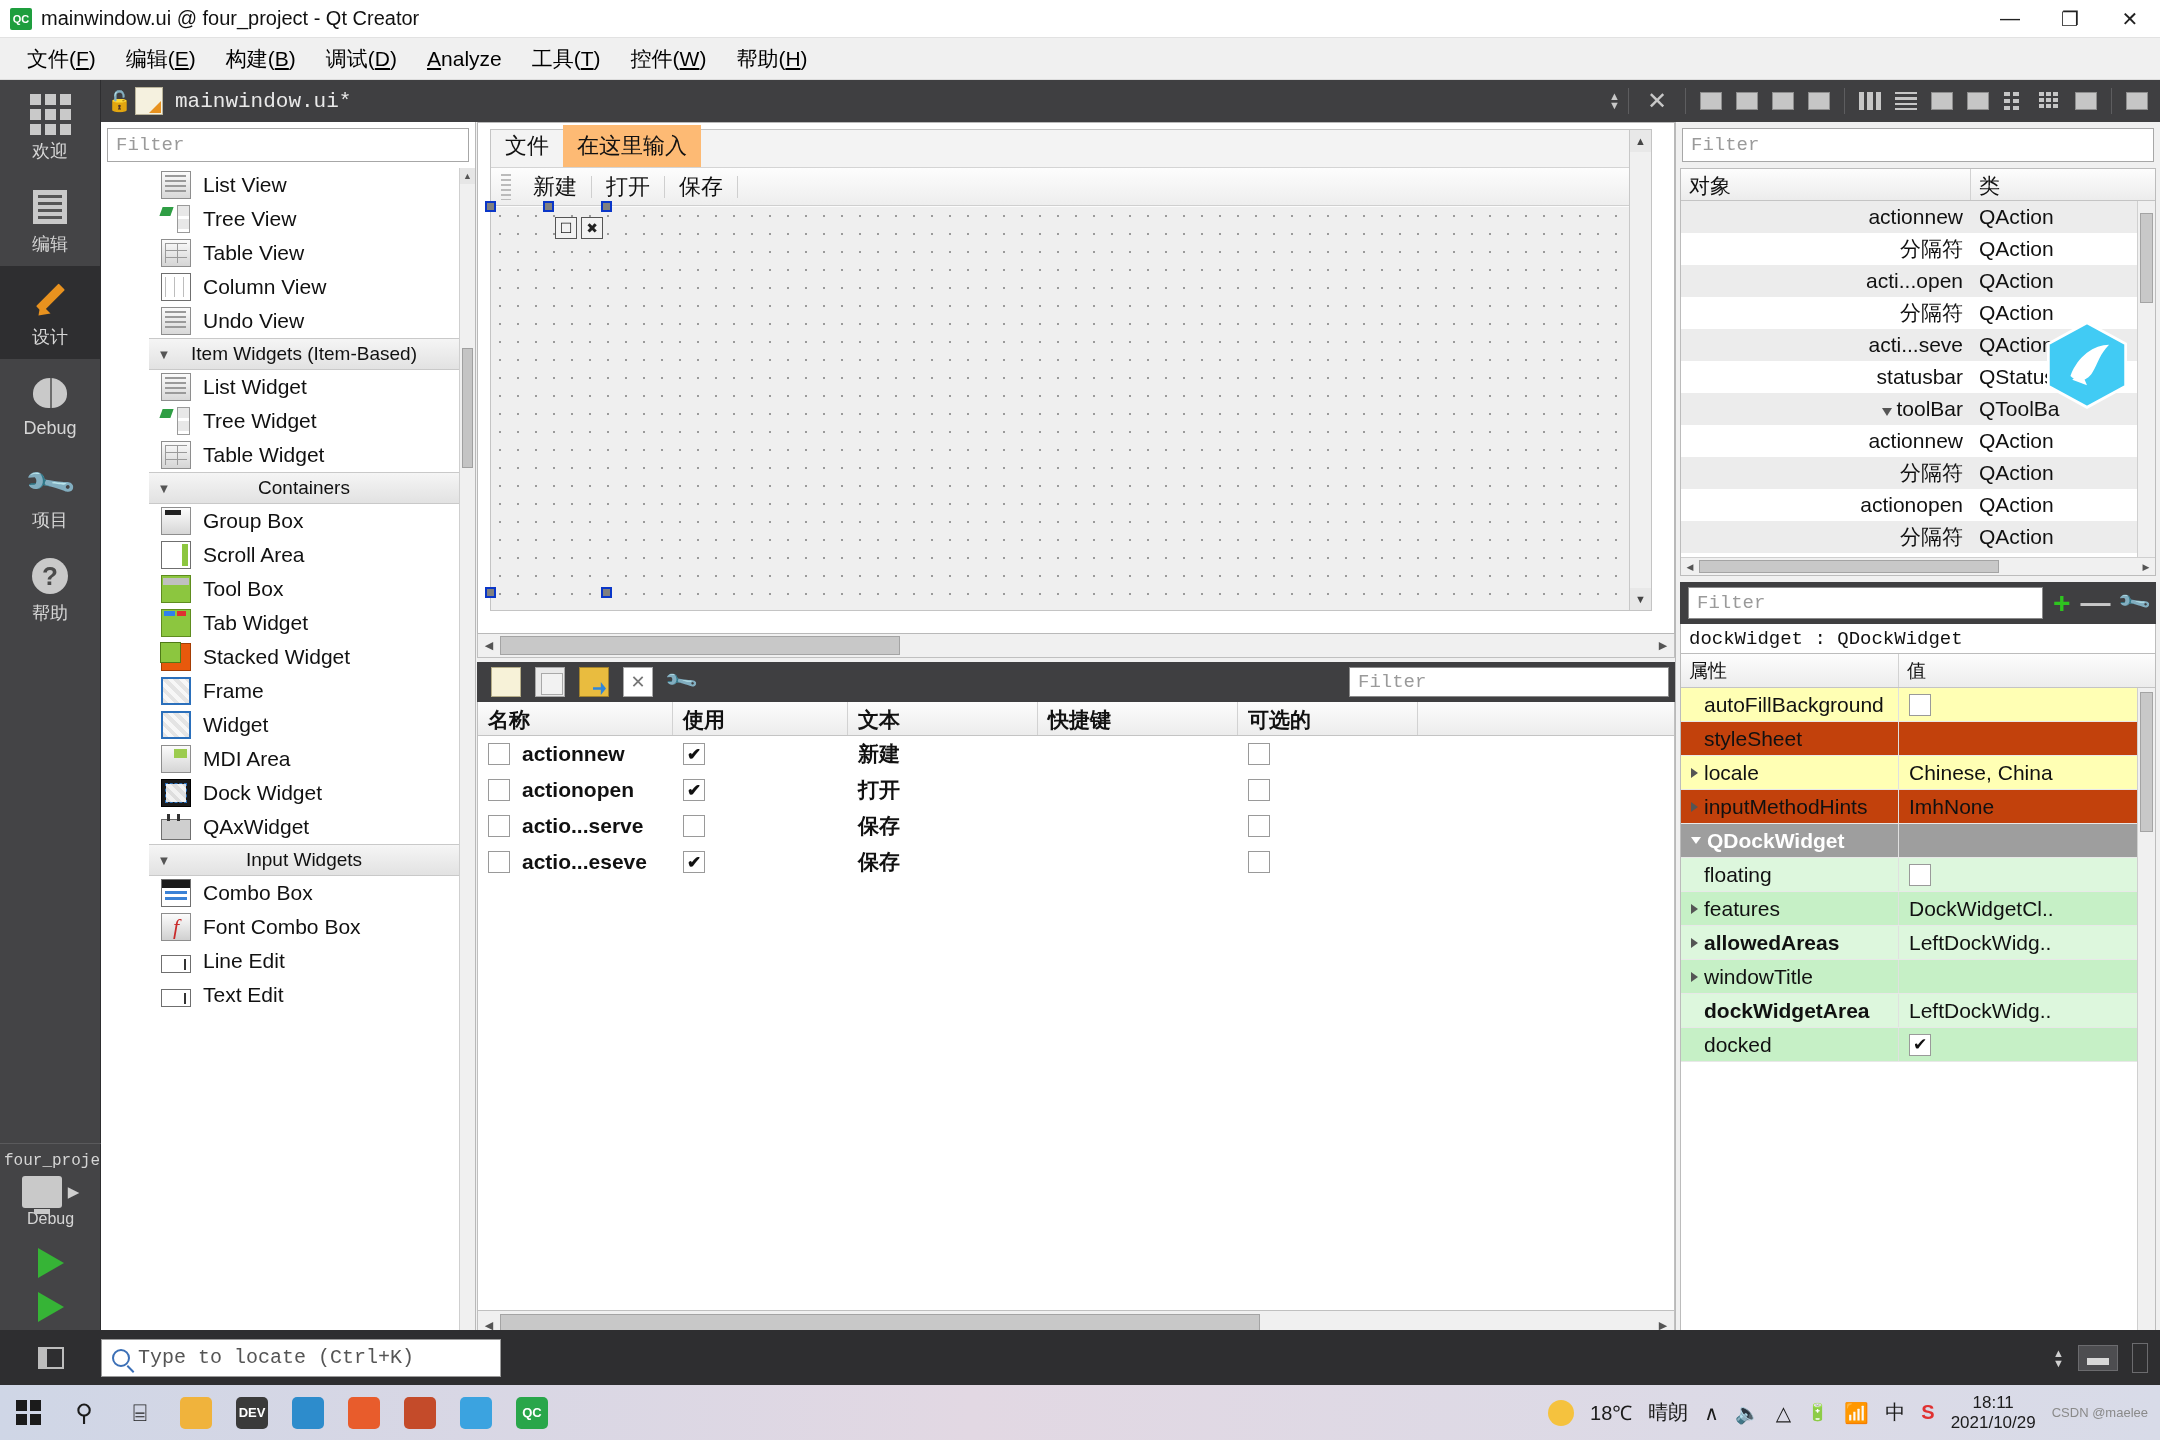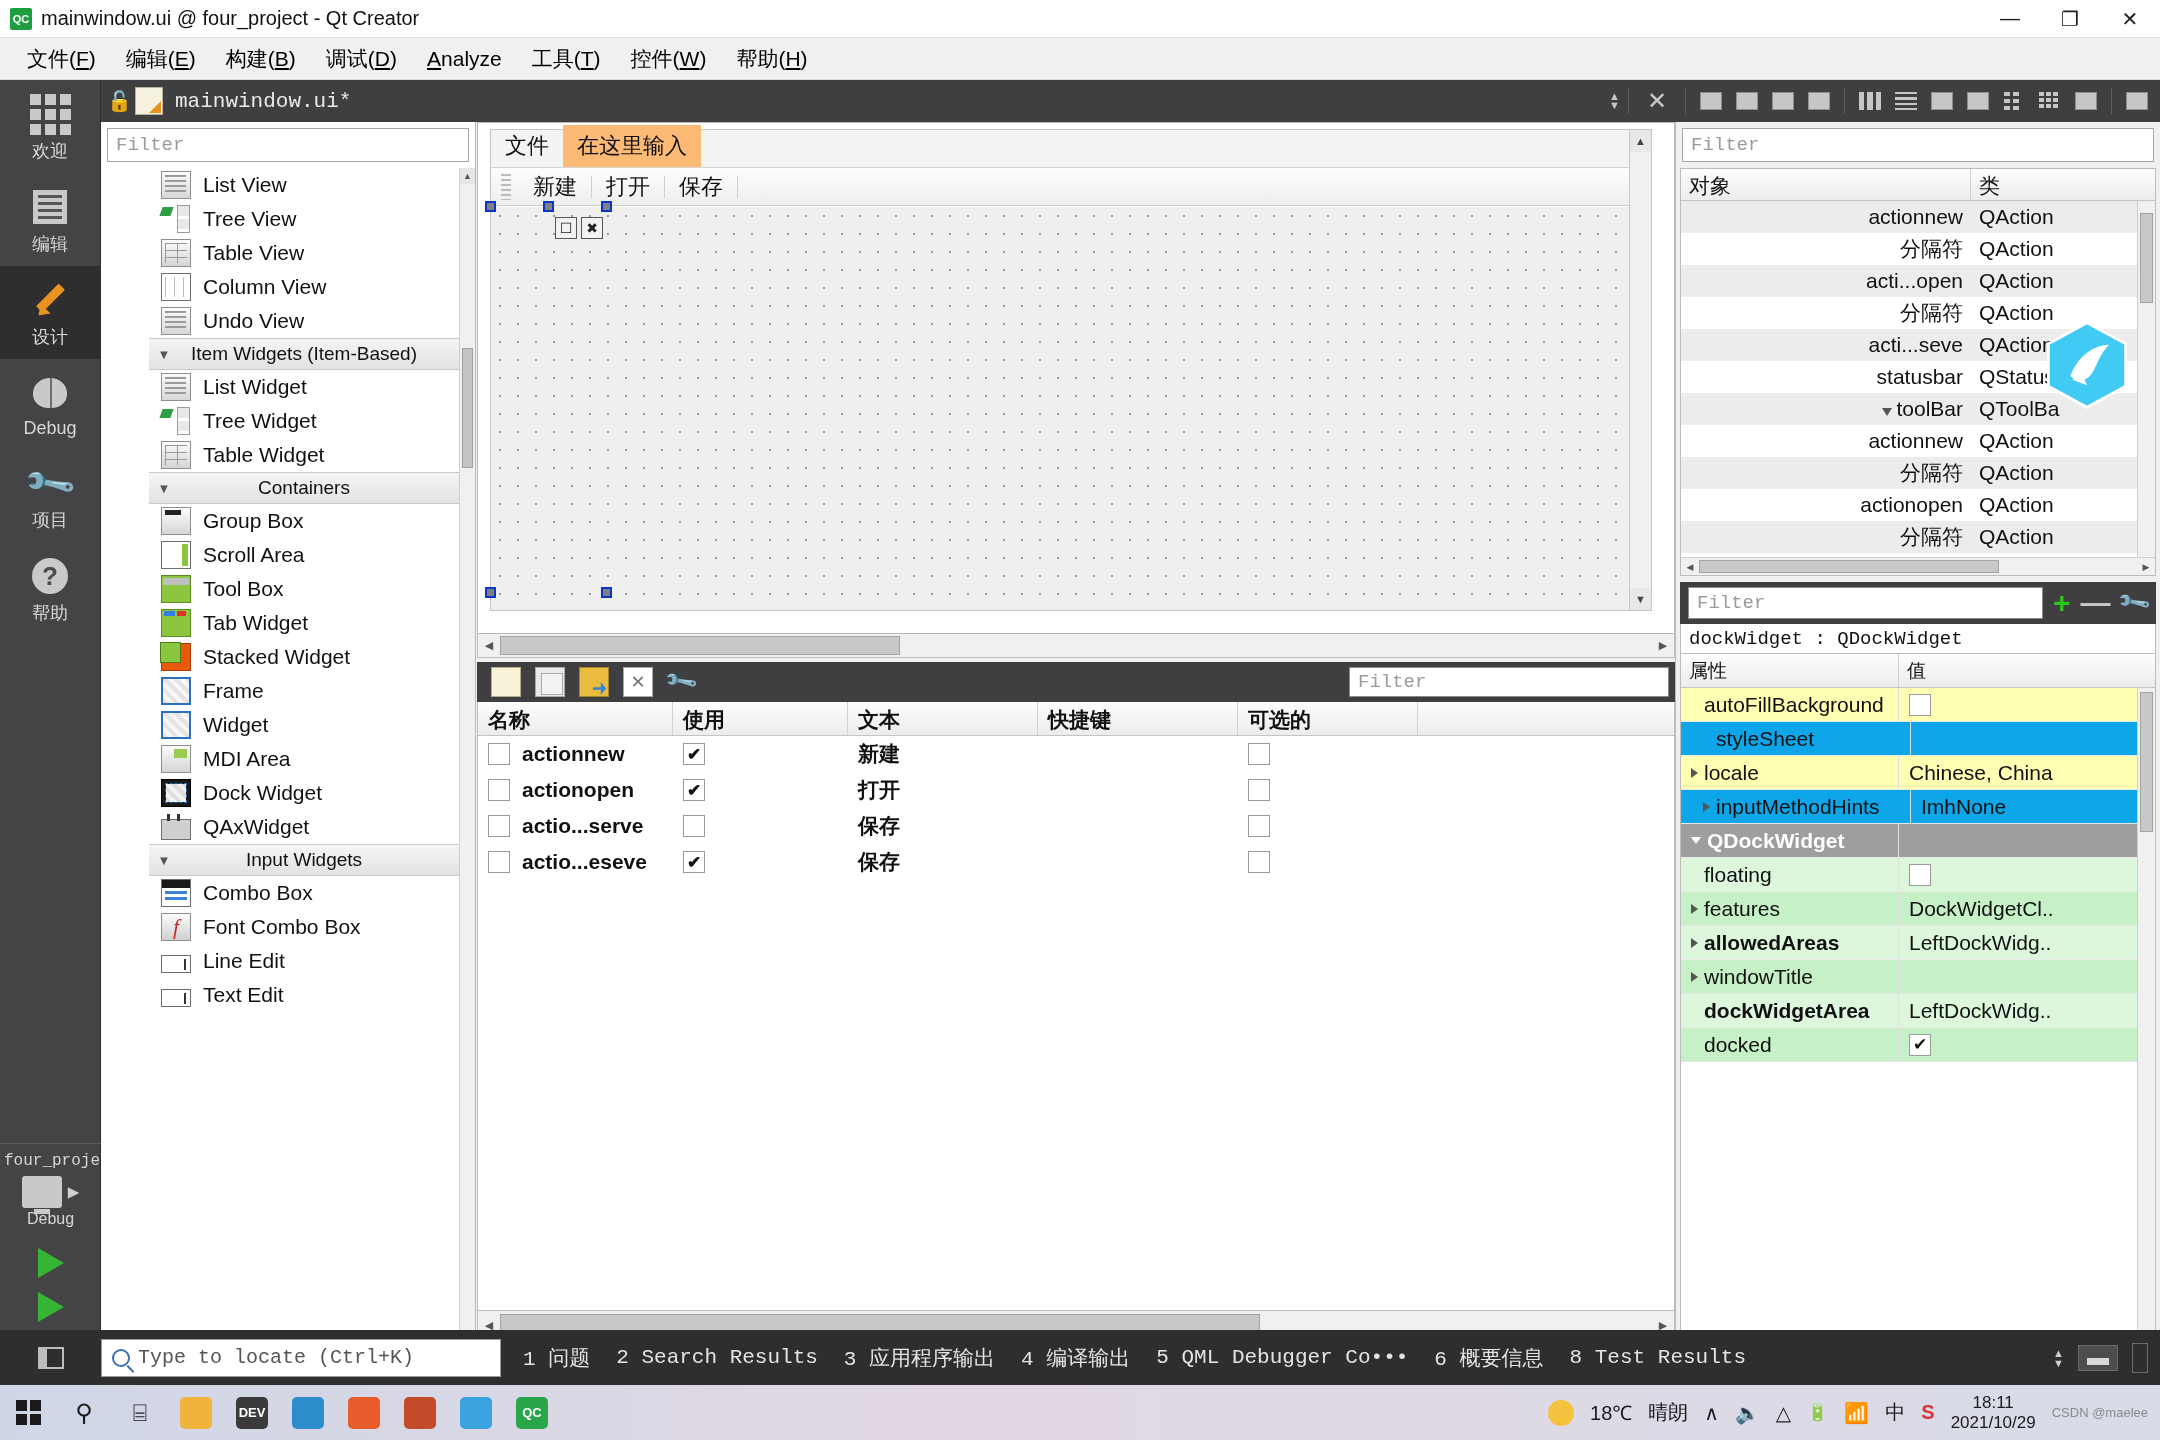--- a/index.html
+++ b/index.html
@@ -291,21 +291,21 @@
                 position:relative; overflow:hidden;}
   .pt-head{display:flex;height:34px;background:linear-gradient(#fdfdfd,#ececec);
       border-bottom:1px solid #c4c4c4;}
   .pt-head div{font-size:19px;color:#111;padding:4px 8px;}
   .pt-c1{width:218px;border-right:1px solid #d2d2d2;}
   .ptrow{display:flex;height:34px;align-items:center;font-size:21px;color:#111;
       border-bottom:1px solid #e8e8e8;}
   .ptrow .p{width:218px;display:flex;align-items:center;gap:6px;padding-left:10px;
       border-right:1px solid #e0e0e0;height:100%;}
   .ptrow .v{flex:1;padding-left:10px;white-space:nowrap;overflow:hidden;}
-  .ptrow.yellow{background:#ffffb4;} .ptrow.yellow2{background:#0ea5e9;padding-left:12px;}
+  .ptrow.yellow{background:#ffffb4;} .ptrow.yellow2{background:#c2410c;}
   .ptrow.green{background:#c6f0c6;} .ptrow.green2{background:#ddf7dd;}
   .ptrow.grouphdr{background:#9e9e9e;color:#fff;font-weight:bold;}
   .ptrow .caret{display:inline-block;width:0;height:0;border-left:7px solid #555;
       border-top:5px solid transparent;border-bottom:5px solid transparent;}
   .ptrow .caret.down{border-left:5px solid transparent;border-right:5px solid transparent;
       border-top:7px solid #fff;border-bottom:0;}
   .ptrow .b{font-weight:bold;}
   .pcbox{width:22px;height:22px;border:1px solid #9a9a9a;background:#fff;display:flex;
       align-items:center;justify-content:center;font-size:17px;}
   .pt-vscroll{position:absolute;right:0;top:34px;bottom:18px;width:18px;background:#f0f0f0;
@@ -969,29 +969,20 @@
   </div>
 
   <div class="statusbar">
     <div class="sb-left">
         <div class="sb-sq"></div>
       </div>
     <div class="locate">
       <div class="magn"></div>
       <span>Type to locate (Ctrl+K)</span>
     </div>
-    <div class="sb-items" id="sb-items">
-        <span>1 问题</span>
-        <span>2 Search Results</span>
-        <span>3 应用程序输出</span>
-        <span>4 编译输出</span>
-        <span>5 QML Debugger Co•••</span>
-        <span>6 概要信息</span>
-        <span>8 Test Results</span>
-      </div>
     <div class="sb-right">
       <div class="updown">
           <span>▲</span>
           <span>▼</span>
         </div>
       <div class="minwin"></div>
       <div class="thinwin"></div>
     </div>
   </div>
 

